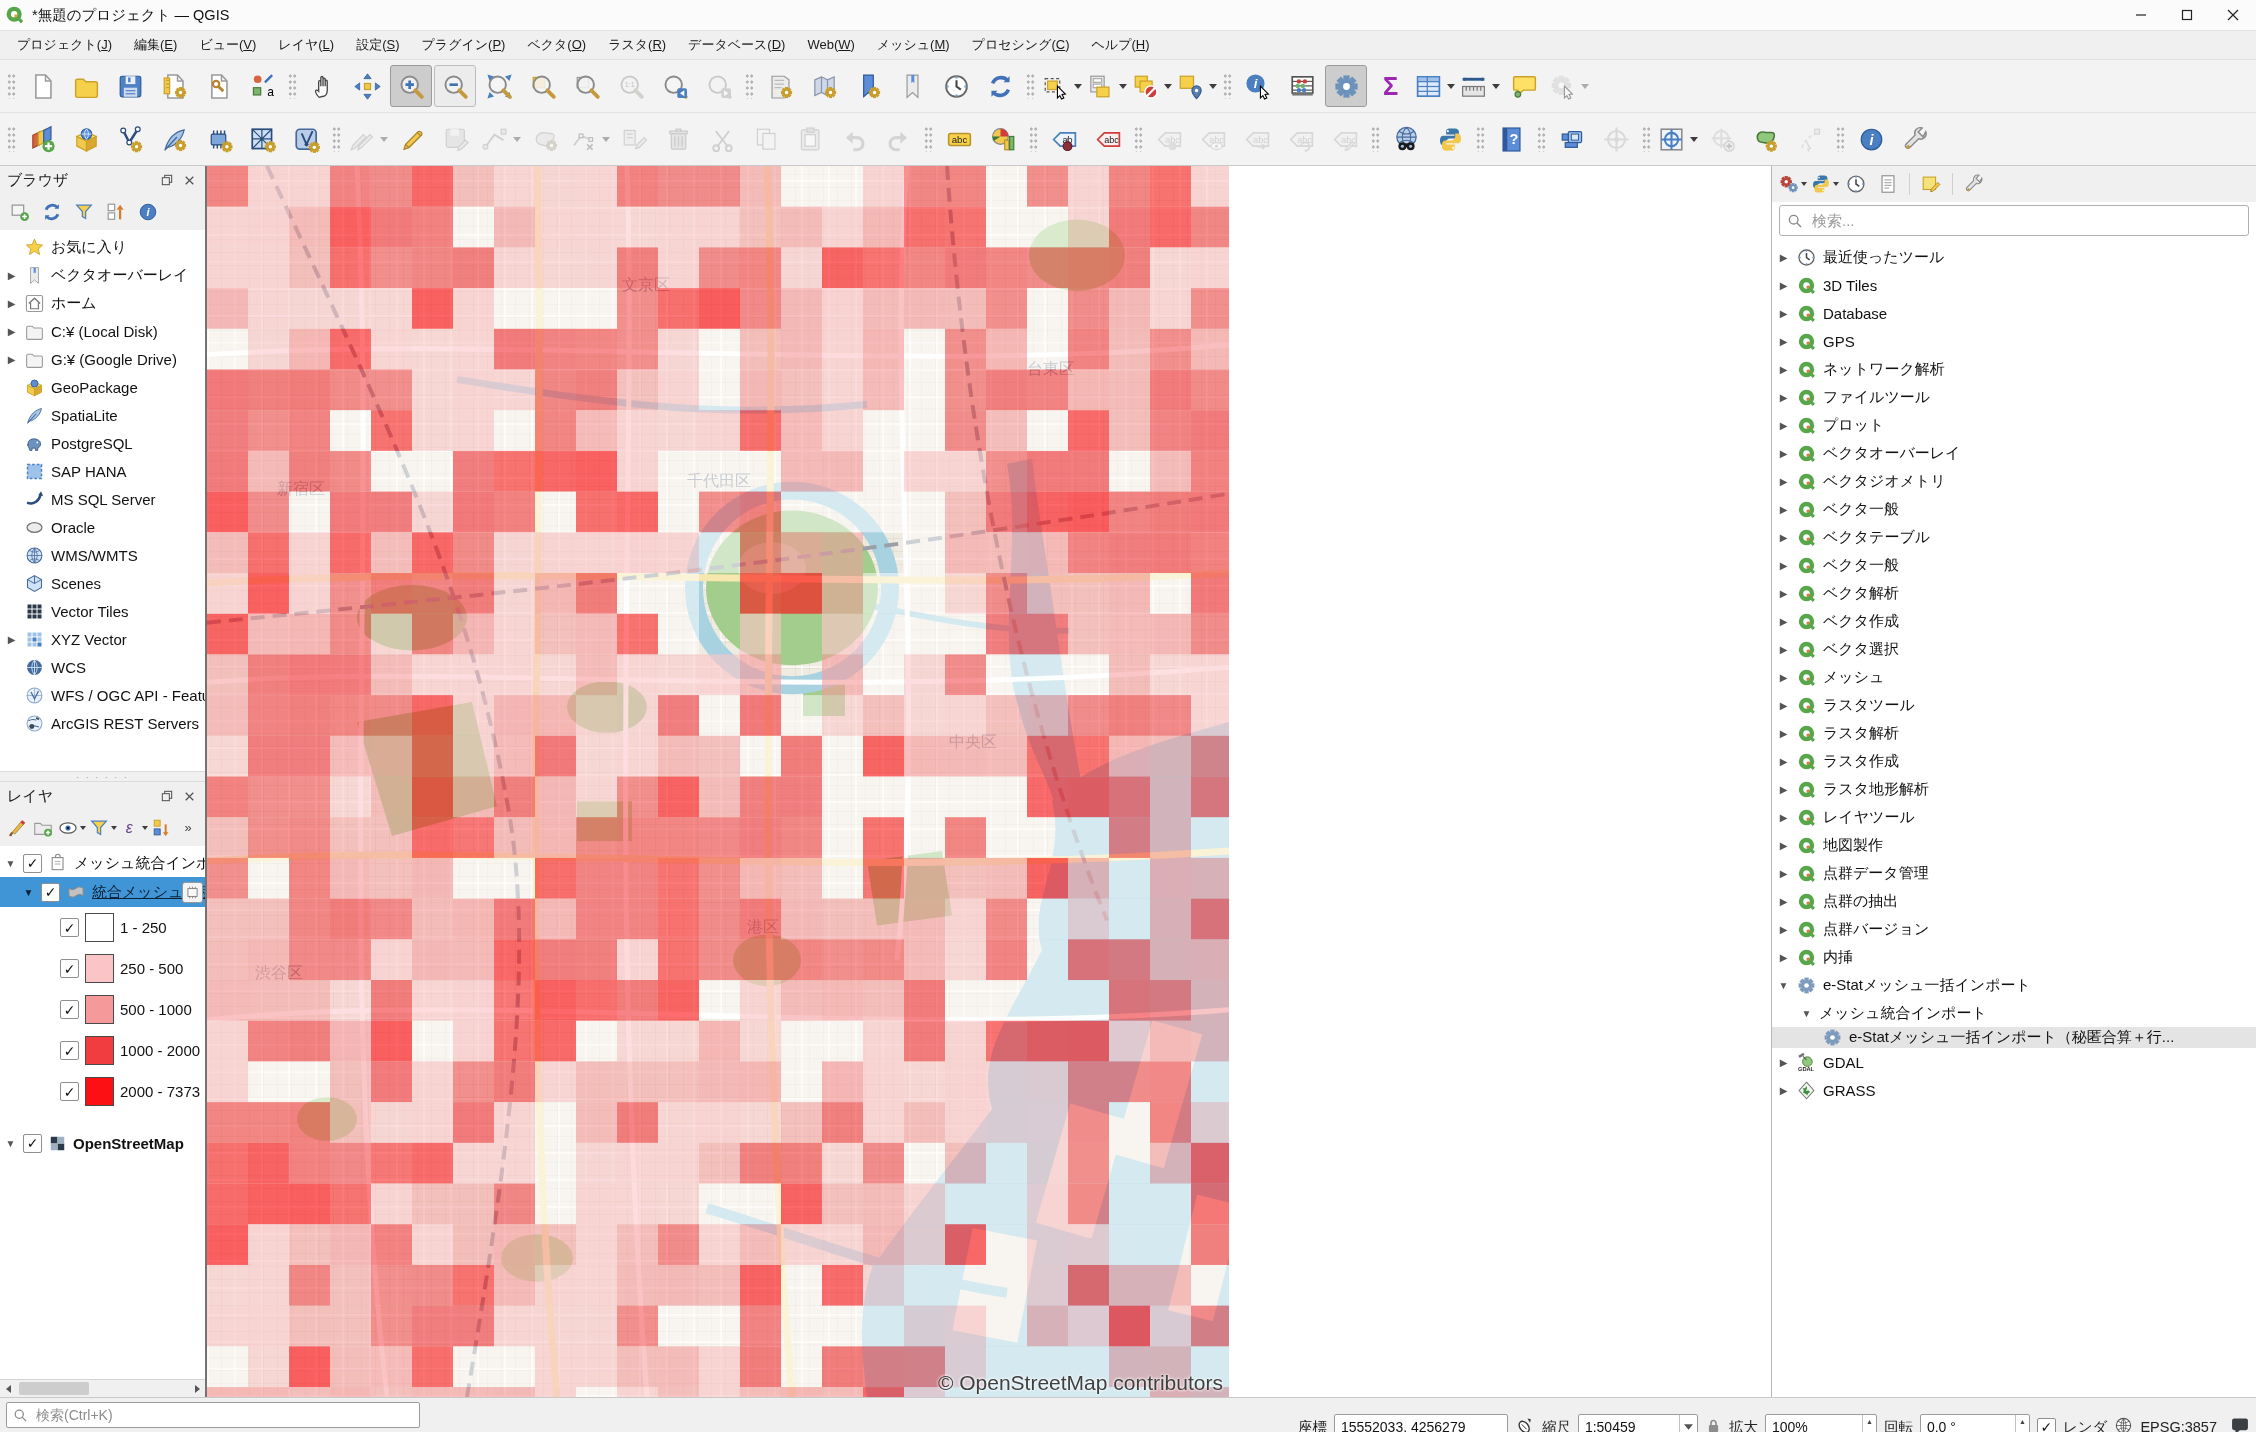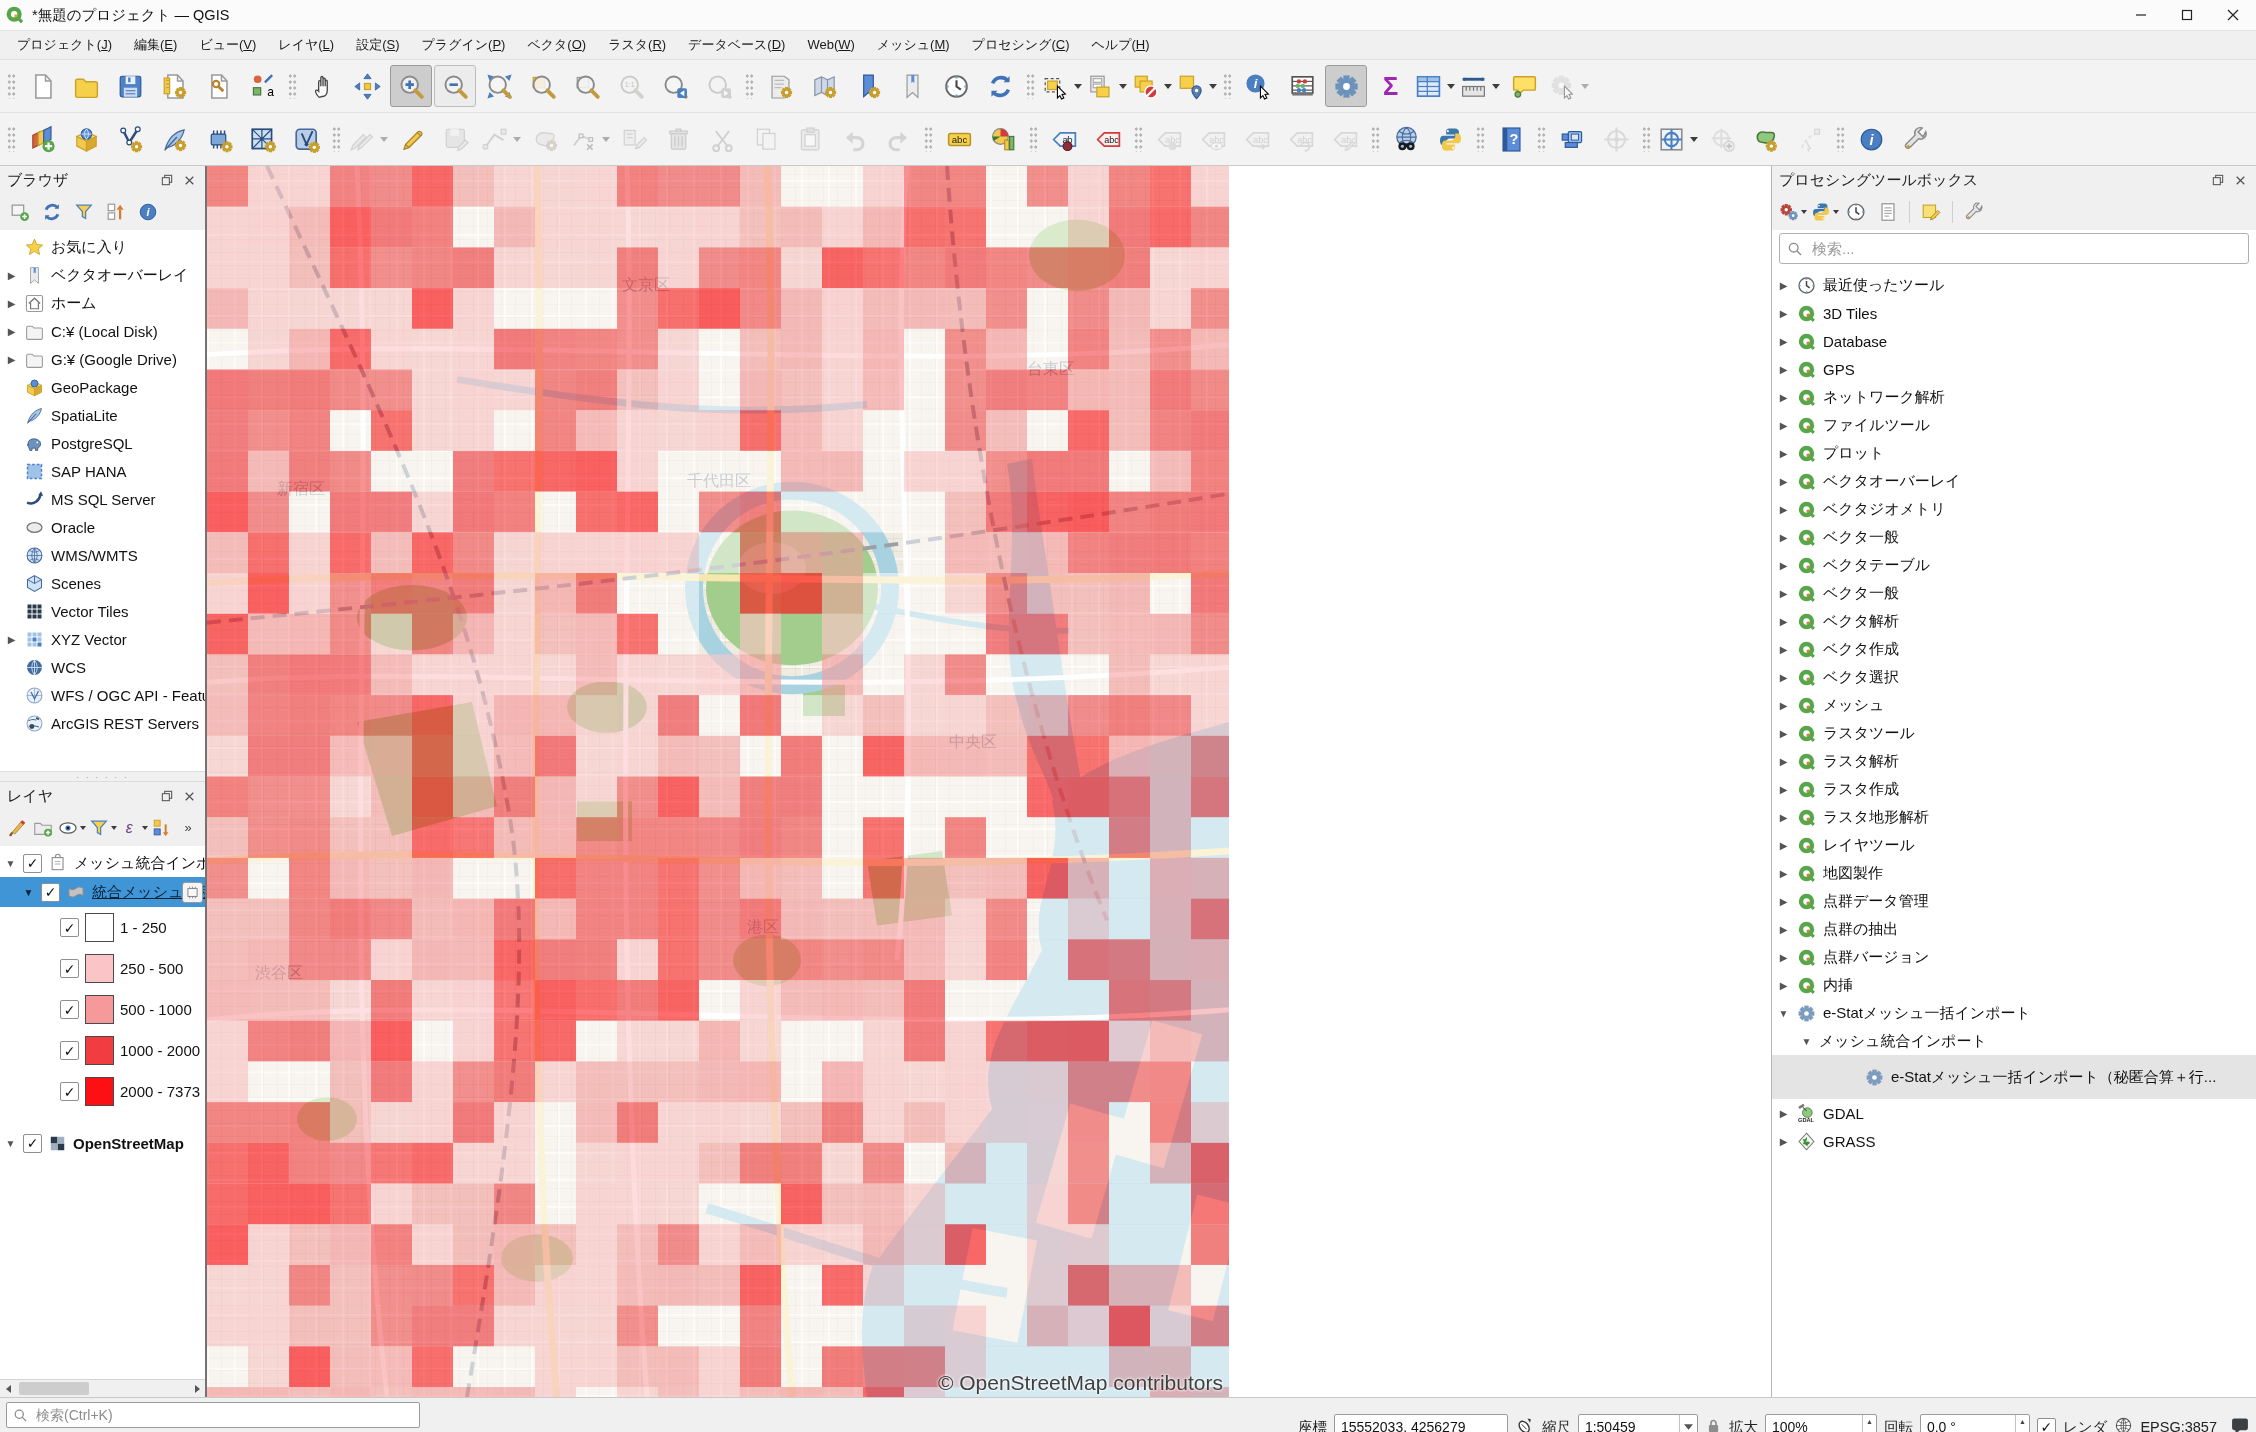--- a/index.html
+++ b/index.html
@@ -2199,36 +2199,20 @@
             <rect x="861" y="1230" width="41" height="41" fill="#ffffff" fill-opacity="0.50"></rect>
             <rect x="902" y="1230" width="41" height="41" fill="#ffffff" fill-opacity="0.50"></rect>
             <rect x="943" y="1230" width="41" height="41" fill="#f6999b" fill-opacity="0.64"></rect>
             <rect x="984" y="1230" width="41" height="41" fill="#f6999b" fill-opacity="0.54"></rect>
           </svg>
         <div id="attribution">© OpenStreetMap contributors</div>
       </div>
     </div>
 
     <div id="rightdock">
-      <div class="panel-title">
-        <span class="ttl">プロセシングツールボックス</span>
-        <div class="ptbtns">
-          <span class="ptbtn">
-              <svg width="14" height="14" viewBox="0 0 24 24">
-                <rect x="8" y="4" width="12" height="12" fill="none" stroke="#555" stroke-width="1.8"></rect>
-                <rect x="4" y="8" width="12" height="12" fill="#f0f0f0" stroke="#555" stroke-width="1.8"></rect>
-              </svg>
-            </span>
-          <span class="ptbtn">
-              <svg width="13" height="13" viewBox="0 0 24 24">
-                <path d="M5 5l14 14M19 5L5 19" stroke="#555" stroke-width="2.4"></path>
-              </svg>
-            </span>
-        </div>
-      </div>
       <div class="panel-toolbar" id="toolboxToolbar" style="justify-content:flex-start;">
           <div class="ptoolbtn">
             <span style="display:flex">
               <svg viewBox="0 0 24 24" width="22" height="22">
                 <circle cx="9" cy="9.5" r="3.8" fill="#b8453a"></circle>
                 <rect x="2.8" y="7.8" width="12.4" height="3.5" fill="#b8453a" transform="rotate(0 9 9.5)"></rect>
                 <rect x="2.8" y="7.8" width="12.4" height="3.5" fill="#b8453a" transform="rotate(45 9 9.5)"></rect>
                 <rect x="2.8" y="7.8" width="12.4" height="3.5" fill="#b8453a" transform="rotate(90 9 9.5)"></rect>
                 <rect x="2.8" y="7.8" width="12.4" height="3.5" fill="#b8453a" transform="rotate(135 9 9.5)"></rect>
                 <circle cx="9" cy="9.5" r="1.9" fill="#fff"></circle>
@@ -2629,21 +2613,21 @@
                 <rect x="3" y="9.5" width="18" height="5.0" fill="#7d9bbd" transform="rotate(135 12 12)"></rect>
                 <circle cx="12" cy="12" r="2.7" fill="#fff"></circle>
               </svg>
             </span>
    <span class="lbl">e-Statメッシュ一括インポート</span>
           </div>
   <div class="trow" style="padding-left:28px;">
    <span class="arr">▼</span>
    <span class="lbl">メッシュ統合インポート</span>
           </div>
-  <div class="trow hl" style="padding-left:92px;height:44px;">
+  <div class="trow hl" style="padding-left:50px;height:21px;">
    <span style="display:flex">
               <svg viewBox="0 0 24 24" width="21" height="21">
                 <circle cx="12" cy="12" r="5.6" fill="#7d9bbd"></circle>
                 <rect x="3" y="9.5" width="18" height="5.0" fill="#7d9bbd" transform="rotate(0 12 12)"></rect>
                 <rect x="3" y="9.5" width="18" height="5.0" fill="#7d9bbd" transform="rotate(45 12 12)"></rect>
                 <rect x="3" y="9.5" width="18" height="5.0" fill="#7d9bbd" transform="rotate(90 12 12)"></rect>
                 <rect x="3" y="9.5" width="18" height="5.0" fill="#7d9bbd" transform="rotate(135 12 12)"></rect>
                 <circle cx="12" cy="12" r="2.7" fill="#fff"></circle>
               </svg>
             </span>

